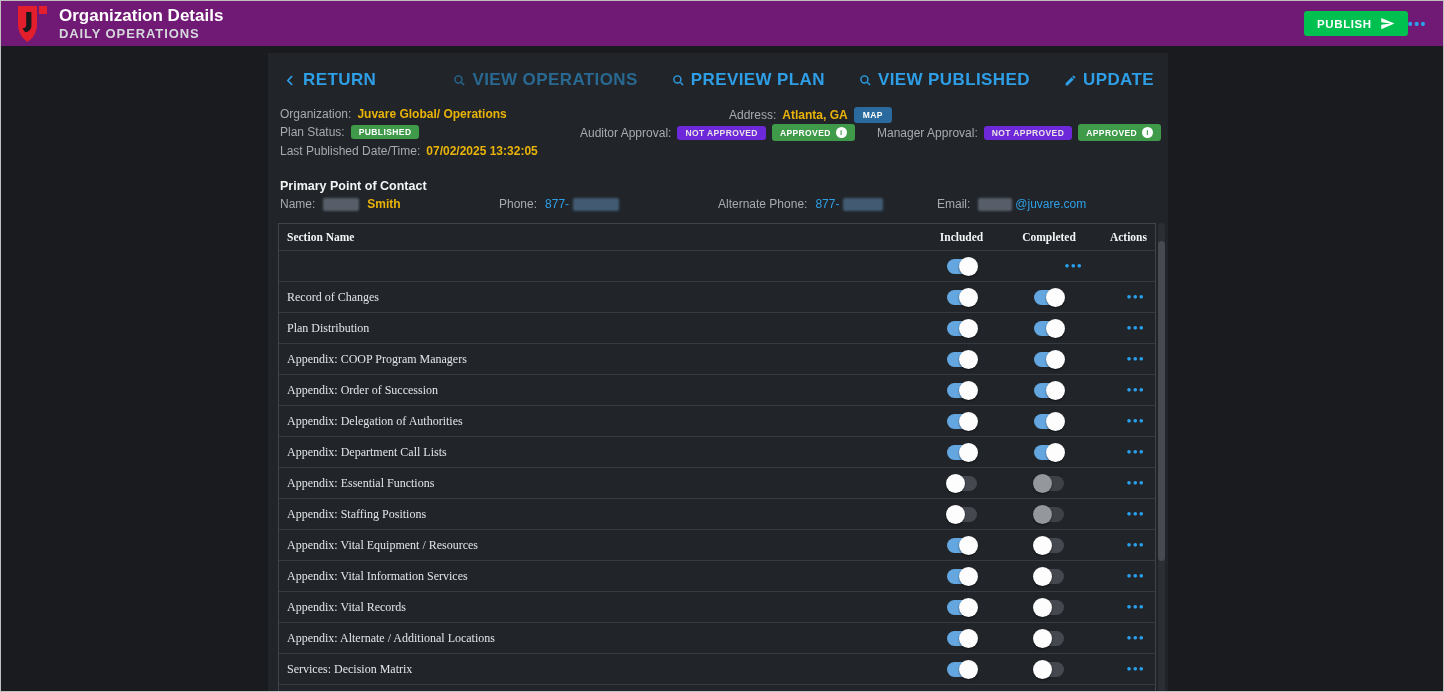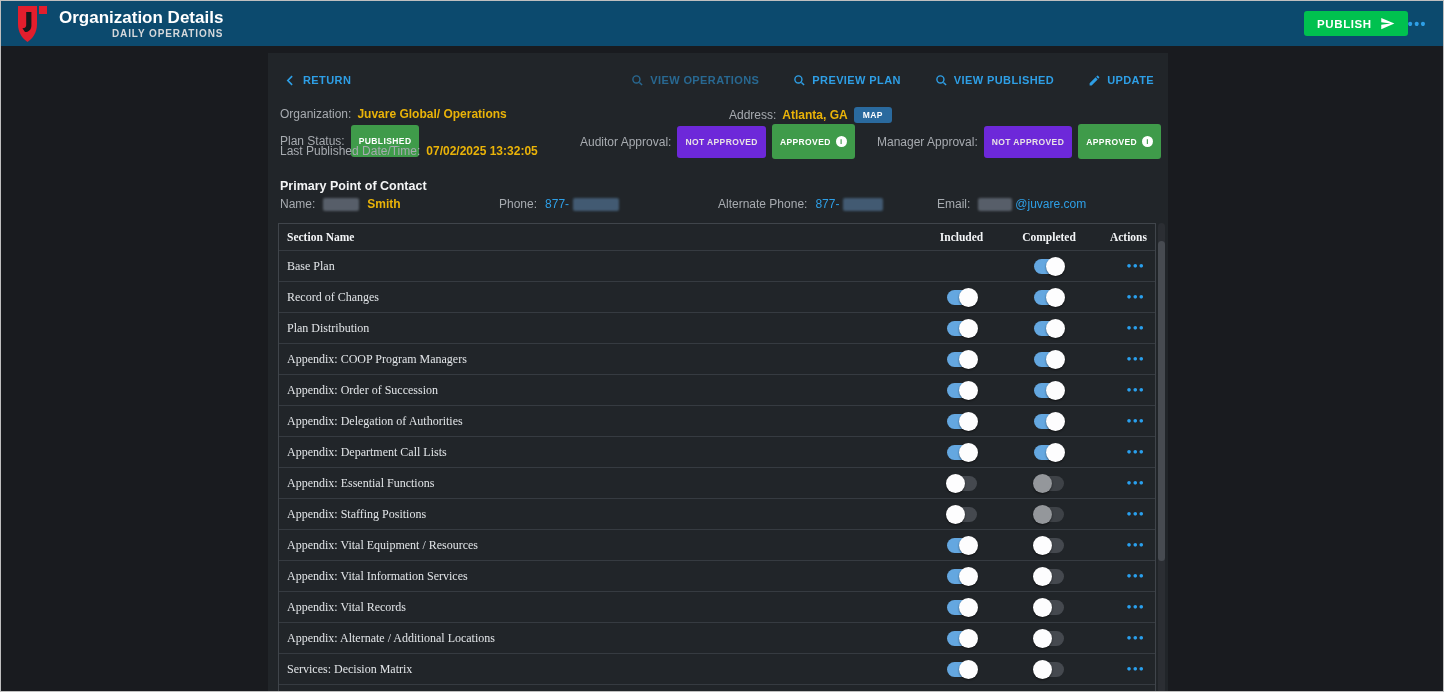--- a/index.html
+++ b/index.html
@@ -7,60 +7,60 @@
   body {
     font-family:"Liberation Sans", sans-serif;
     background:#191b1f;
     border:1px solid #bfbfbf;
     position:relative;
     color:#e8eaec;
   }
 
   
   .appbar {
-    height:45px; background:#0c4a6e;
+    height:45px; background:#701a75;
     display:flex; align-items:center; padding:0 16px;
   }
   .logo { margin-right:12px; display:flex; align-items:center; }
   .titles .t1 { font-size:17px; font-weight:700; color:#ffffff; line-height:19px; }
-  .titles .t2 { font-size:10px; font-weight:700; letter-spacing:.9px; color:#d5d8db; margin-top:1px;text-align:right; }
+  .titles .t2 { font-size:13px; font-weight:700; letter-spacing:.9px; color:#d5d8db; margin-top:1px; }
   .appbar-right { margin-left:auto; display:flex; align-items:center; gap:0; }
   .publish-btn {
     display:inline-flex; align-items:center; gap:8px;
     background:#00c14f; color:#fff; border:none; border-radius:3px;
     height:25px; padding:0 13px; font-size:11.5px; font-weight:700;
     letter-spacing:.6px; font-family:inherit; cursor:pointer;
   }
   .hdr-dots { color:#2e9fe6; font-size:14px; font-weight:700; letter-spacing:1.5px; cursor:pointer; line-height:10px; }
 
   
   .panel {
     position:absolute; left:267px; top:52px; width:900px; height:640px;
     background:#212529;
   }
 
   
   .toolbar { position:absolute; left:16px; right:14px; top:18px; height:18px; display:flex; align-items:center; }
   .tool-btn {
     display:inline-flex; align-items:center; gap:6px;
-    color:#2e9fe6; font-size:11px; font-weight:600; letter-spacing:.4px; cursor:pointer;
+    color:#2e9fe6; font-size:17px; font-weight:600; letter-spacing:.4px; cursor:pointer;
   }
   .tool-btn.muted { opacity:.55; }
   .toolbar-right { margin-left:auto; display:flex; gap:34px; }
   .ticon { display:inline-flex; }
 
   
   .info { position:absolute; left:12px; right:12px; top:54px; height:64px; font-size:12px; }
   .igroup { position:absolute; display:flex; align-items:center; gap:6px; white-space:nowrap; }
   .lbl { color:#a7abb0; }
   .val { color:#eab308; font-weight:700; }
   .badge {
     display:inline-flex; align-items:center; gap:5px;
     font-size:8.5px; font-weight:700; letter-spacing:.4px;
-    color:#fff; padding:12px 8px; border-radius:3px; line-height:8px;
+    color:#fff; padding:3px 8px; border-radius:3px; line-height:8px;
   }
   .badge.green { background:#3f9b4a; }
   .badge.gray  { background:#6d28d9; color:#e9e3e5; }
   .badge.map   { background:#2a6a9e; padding:4px 9px; cursor:pointer; }
   .info-i {
     width:11px; height:11px; border-radius:50%; background:#fff; color:#3f9b4a;
     font-size:8px; font-weight:700; display:inline-flex; align-items:center; justify-content:center;
   }
 
   
@@ -243,21 +243,20 @@
 
   <div class="stable">
     <div class="thead">
       <div class="th-name">Section Name</div>
       <div class="th-c">Included</div>
       <div class="th-c">Completed</div>
       <div class="th-r">Actions</div>
     </div>
     <div>
         <div class="trow">
-          <div class="tcell name">Base Plan</div>
           <div class="tcell center"></div>
           <div class="tcell center">
             <span class="switch on">
               <span class="knob"></span>
             </span>
           </div>
           <div class="tcell actions">
             <span class="dots">•••</span>
           </div>
         </div>

